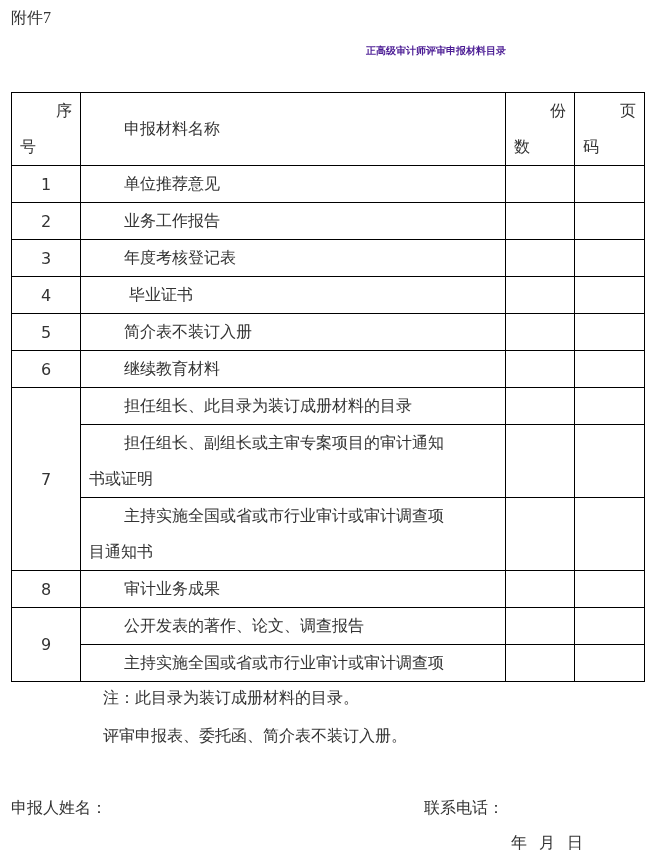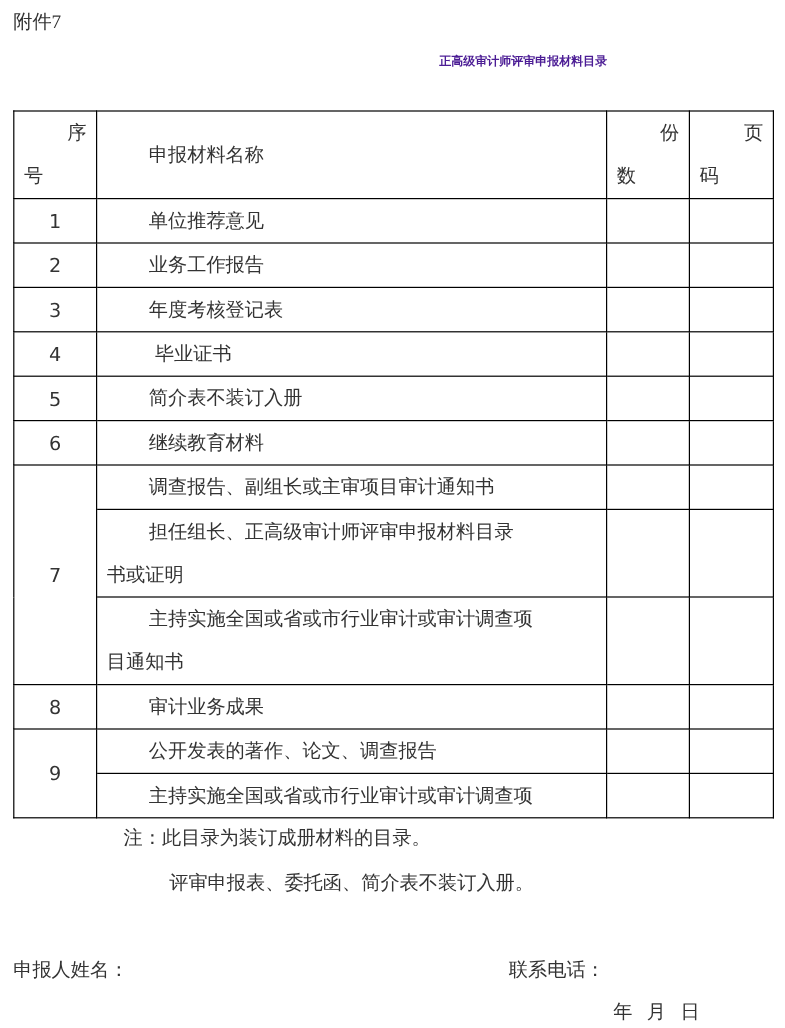--- a/index.html
+++ b/index.html
@@ -33,21 +33,21 @@
   .hdr .name-h { padding-left: 43px; line-height: 36px; display:block; }
 
   tr.r td { height: 36px; }
   td.seq { text-align: center; }
   td.name { padding-left: 43px !important; line-height: 36px; margin-left: 48px; }
   td.name-wrap { padding: 0 8px 0 0 !important; line-height: 36px; white-space: normal; }
   td.name-wrap .first { display: block; padding-left: 43px; }
   td.name-wrap .second { display: block; padding-left: 8px; }
 
   #note-1 { left: 103px; top: 688px; }
-  #note-2 { left: 103px; top: 726px; margin-left: 38px; }
+  #note-2 { left: 103px; top: 726px; }
   #applicant-label { left: 11px; top: 798px; }
   #phone-label { left: 424px; top: 798px; }
   #date-line { left: 511px; top: 833px; word-spacing: 8px; }
 </style>
 </head>
 <body>
 
 <div id="attachment" class="abs">附件7</div>
 <div id="doc-title" class="abs">正高级审计师评审申报材料目录</div>
 
@@ -109,27 +109,27 @@
   </tr>
   <tr class="r">
     <td class="seq">6</td>
     <td class="name">继续教育材料</td>
     <td></td>
     <td></td>
   </tr>
 
   <tr class="r">
     <td class="seq" rowspan="3">7</td>
-    <td class="name">调查报告、副组长或主审项目审计通知书</td>
+    <td class="name">担任组长、此目录为装订成册材料的目录</td>
     <td></td>
     <td></td>
   </tr>
   <tr class="r" style="height:73px">
     <td class="name-wrap">
-      <span class="first">担任组长、正高级审计师评审申报材料目录</span>
+      <span class="first">担任组长、副组长或主审专案项目的审计通知</span>
       <span class="second">书或证明</span>
     </td>
     <td></td>
     <td></td>
   </tr>
   <tr class="r" style="height:73px">
     <td class="name-wrap">
       <span class="first">主持实施全国或省或市行业审计或审计调查项</span>
       <span class="second">目通知书</span>
     </td>

